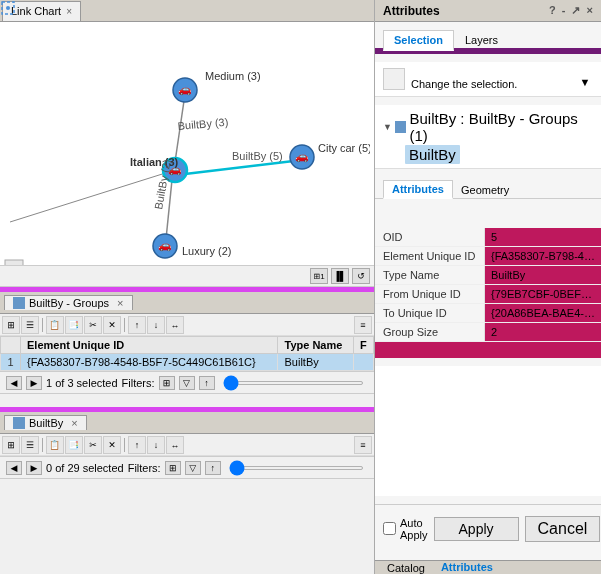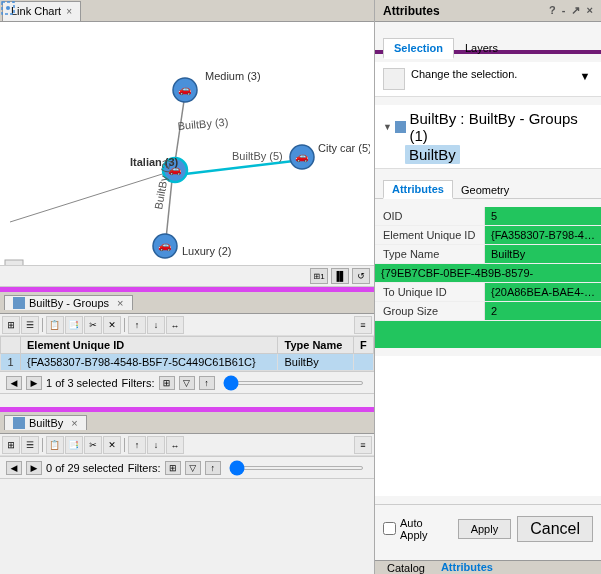--- a/index.html
+++ b/index.html
@@ -41,52 +41,52 @@
     .status-btn { width: 16px; height: 14px; background: #e0e0e0; border: 1px solid #aaa; display: flex; align-items: center; justify-content: center; cursor: pointer; font-size: 9px; }
     .status-slider { flex: 1; height: 4px; background: #ccc; margin: 0 4px; }
     .scroll-h { height: 14px; background: #f0f0f0; border-top: 1px solid #ccc; }
 
     
     .right-panel { width: 226px; display: flex; flex-direction: column; background: #f5f5f5; gap: 8px; }
     .right-header { background: #d4d0c8; height: 22px; display: flex; align-items: center; padding: 0 8px; font-size: 12px; font-weight: bold; border-bottom: 1px solid #999; justify-content: space-between; }
     .right-header-icons { display: flex; gap: 6px; font-size: 11px; color: #555; }
 
     
-    .right-tabs { display: flex; border-bottom: 4px solid #701a75; background: #f5f5f5; height: 24px; align-items: flex-start; padding: 8px 8px; gap: 0; }
+    .right-tabs { display: flex; border-bottom: 6px solid #701a75; background: #f5f5f5; height: 24px; align-items: center; padding: 8px 8px; gap: 0; }
     .right-tab { padding: 3px 10px; font-size: 11px; cursor: pointer; border: 1px solid transparent; border-bottom: none; }
     .right-tab.active { background: white; border-color: #ccc; border-bottom: 2px solid white; margin-bottom: -2px; font-weight: bold; color: #0078d4; }
 
     
-    .change-selection { display: flex; align-items: flex-start; padding: 6px 8px; gap: 6px; border-bottom: 1px solid #ddd; background: white; }
+    .change-selection { display: flex; align-items: flex-end; padding: 6px 8px; gap: 6px; border-bottom: 1px solid #ddd; background: white; }
     .sel-icon { width: 22px; height: 22px; display: flex; align-items: center; justify-content: center; background: #f0f0f0; border: 1px solid #ccc; }
     .sel-dropdown { margin-left: auto; width: 16px; height: 16px; display: flex; align-items: center; justify-content: center; cursor: pointer; }
 
     
     .tree-area { padding: 4px 8px; background: white; border-bottom: 1px solid #ddd; }
     .tree-item { display: flex; align-items: center; gap: 3px; padding: 1px 0; }
     .tree-arrow { font-size: 9px; color: #555; cursor: pointer; }
     .tree-icon { width: 12px; height: 12px; background: #6496c8; display: inline-block; }
     .tree-label { font-size: 15px; }
     .tree-child { margin-left: 20px; background: #cce4f5; padding: 1px 4px; border-radius: 1px; }
 
     
     .attr-tabs { display: flex; border-bottom: 1px solid #ccc; background: #f5f5f5; height: 22px; align-items: flex-end; padding: 0 8px; }
     .attr-tab { padding: 2px 8px; font-size: 11px; cursor: pointer; }
     .attr-tab.active { background: white; border: 1px solid #ccc; border-bottom: 2px solid white; margin-bottom: -1px; color: #0078d4; font-weight: bold; }
 
     
-    .attr-table { flex: 1; overflow: auto; background: #22c55e; }
+    .attr-table { flex: 1; overflow: auto; background: #be185d; margin-top: 21px; }
     .attr-row { display: flex; border-bottom: 1px solid #eee; }
     .attr-key { width: 110px; padding: 3px 8px; background: #f5f5f5; border-right: 1px solid #e0e0e0; font-weight: normal; color: #333; flex-shrink: 0; }
     .attr-val { padding: 3px 6px; flex: 1; color: #000; overflow: hidden; text-overflow: ellipsis; white-space: nowrap; }
 
     
     .bottom-bar { height: 48px; display: flex; align-items: center; padding: 0 8px; gap: 6px; border-top: 1px solid #ccc; background: #f5f5f5; }
     .checkbox-label { display: flex; align-items: center; gap: 4px; font-size: 11px; }
-    .apply-btn { padding: 3px 12px; background: #e8e8e8; border: 1px solid #aaa; cursor: pointer; font-size: 11px; }
+    .apply-btn { padding: 3px 24px; background: #e8e8e8; border: 1px solid #aaa; cursor: pointer; font-size: 14px; }
     .cancel-btn { padding: 3px 12px; background: #e8e8e8; border: 1px solid #aaa; cursor: pointer; font-size: 16px; }
 
     
     .footer-tabs { height: 14px; background: #d4d0c8; display: flex; align-items: center; padding: 0 8px; gap: 8px; border-top: 1px solid #999; }
     .footer-tab { font-size: 11px; cursor: pointer; padding: 2px 4px; }
     .footer-tab.active { color: #0078d4; font-weight: bold; border-bottom: 2px solid #0078d4; }
 
     
     svg { position: absolute; top: 0; left: 0; }
   </style>
@@ -287,20 +287,21 @@
     </div>
     <div class="attr-row">
       <div class="attr-key">Element Unique ID</div>
       <div class="attr-val">{FA358307-B798-4548-B5F7-</div>
     </div>
     <div class="attr-row">
       <div class="attr-key">Type Name</div>
       <div class="attr-val">BuiltBy</div>
     </div>
     <div class="attr-row">
+      <div class="attr-key">From Unique ID</div>
       <div class="attr-val">{79EB7CBF-0BEF-4B9B-8579-</div>
     </div>
     <div class="attr-row">
       <div class="attr-key">To Unique ID</div>
       <div class="attr-val">{20A86BEA-BAE4-4F33-B10E</div>
     </div>
     <div class="attr-row">
       <div class="attr-key">Group Size</div>
       <div class="attr-val">2</div>
     </div>

